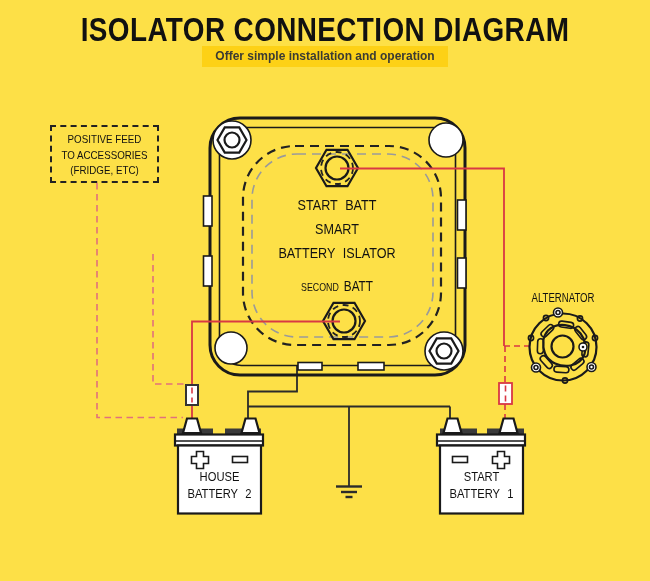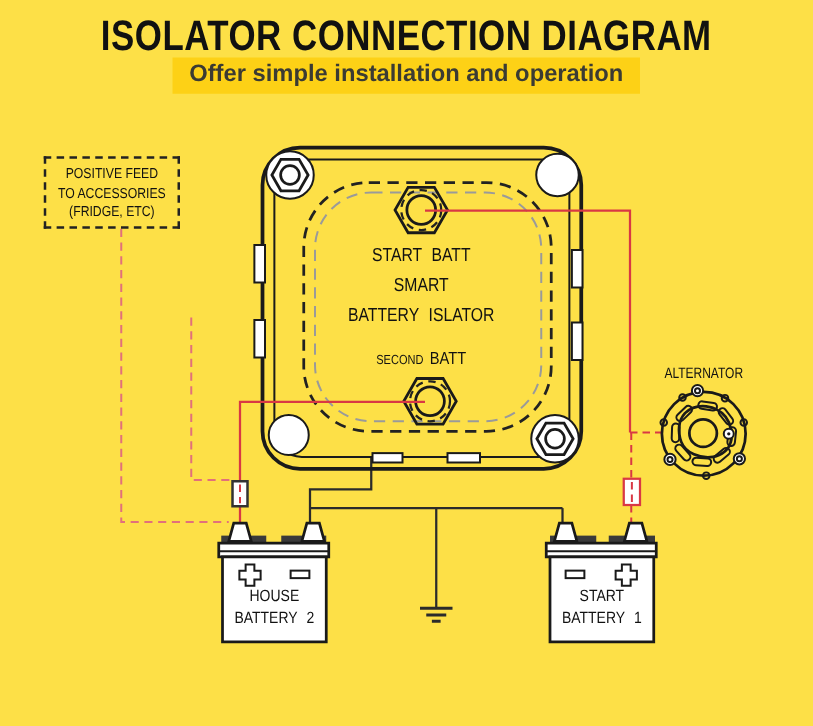--- a/index.html
+++ b/index.html
@@ -27,25 +27,25 @@
   .wrl{fill:none;stroke:var(--wire-red-dashed);stroke-width:1.6px;stroke-dasharray:6.5 4.5;}
   .fuseB{fill:#fff;stroke:#333;stroke-width:2px;}
   .fuseR{fill:#fff;stroke:var(--wire-red);stroke-width:1.8px;}
   .padD{fill:var(--pad-dark);stroke:none;}
   .gnd{fill:none;stroke:var(--wire-black);stroke-width:2.4px;}
   
   .abs{position:absolute;}
   .title{left:0;right:0;top:10px;text-align:center;font-weight:bold;font-size:34px;
          color:#111;transform:scaleX(0.82);transform-origin:50% 50%;letter-spacing:.5px;white-space:nowrap;}
   .bannerRow{left:0;right:0;top:46px;display:flex;justify-content:center;}
-  .banner{background:var(--banner-bg);color:var(--banner-text);font-weight:bold;font-size:19px;
+  .banner{background:var(--banner-bg);color:var(--banner-text);font-weight:bold;font-size:12px;
           padding:3px 13px 4px;white-space:nowrap;}
   .dashedBox{border:2px dashed #222;text-align:center;color:#111;}
   .cond{transform:scaleX(0.85);transform-origin:50% 50%;}
-  .boxPF{left:35px;top:125px;width:109px;height:58px;font-size:11.5px;line-height:15.5px;padding-top:5px;}
+  .boxPF{left:50px;top:125px;width:109px;height:58px;font-size:11.5px;line-height:15.5px;padding-top:5px;}
   .boxBC{left:115px;top:215px;width:77px;height:39px;font-size:12px;line-height:16px;padding-top:3px;}
   .isoText{left:237px;top:193px;width:200px;text-align:center;color:#111;font-size:15px;line-height:24px;
            word-spacing:5px;transform:scaleX(0.84);transform-origin:50% 50%;}
   .isoText .l4{margin-top:9px;font-size:14px;}
   .isoText .l4 .small{font-size:10.5px;margin-right:6px;}
   .altLabel{left:513px;top:291px;width:100px;text-align:center;font-size:12px;color:#111;
             transform:scaleX(0.8);transform-origin:50% 50%;white-space:nowrap;}
   .batLabel{text-align:center;color:#111;font-size:13px;line-height:17px;word-spacing:5px;
             transform:scaleX(0.86);transform-origin:50% 50%;}
   .batL{left:178px;top:468px;width:83px;}

